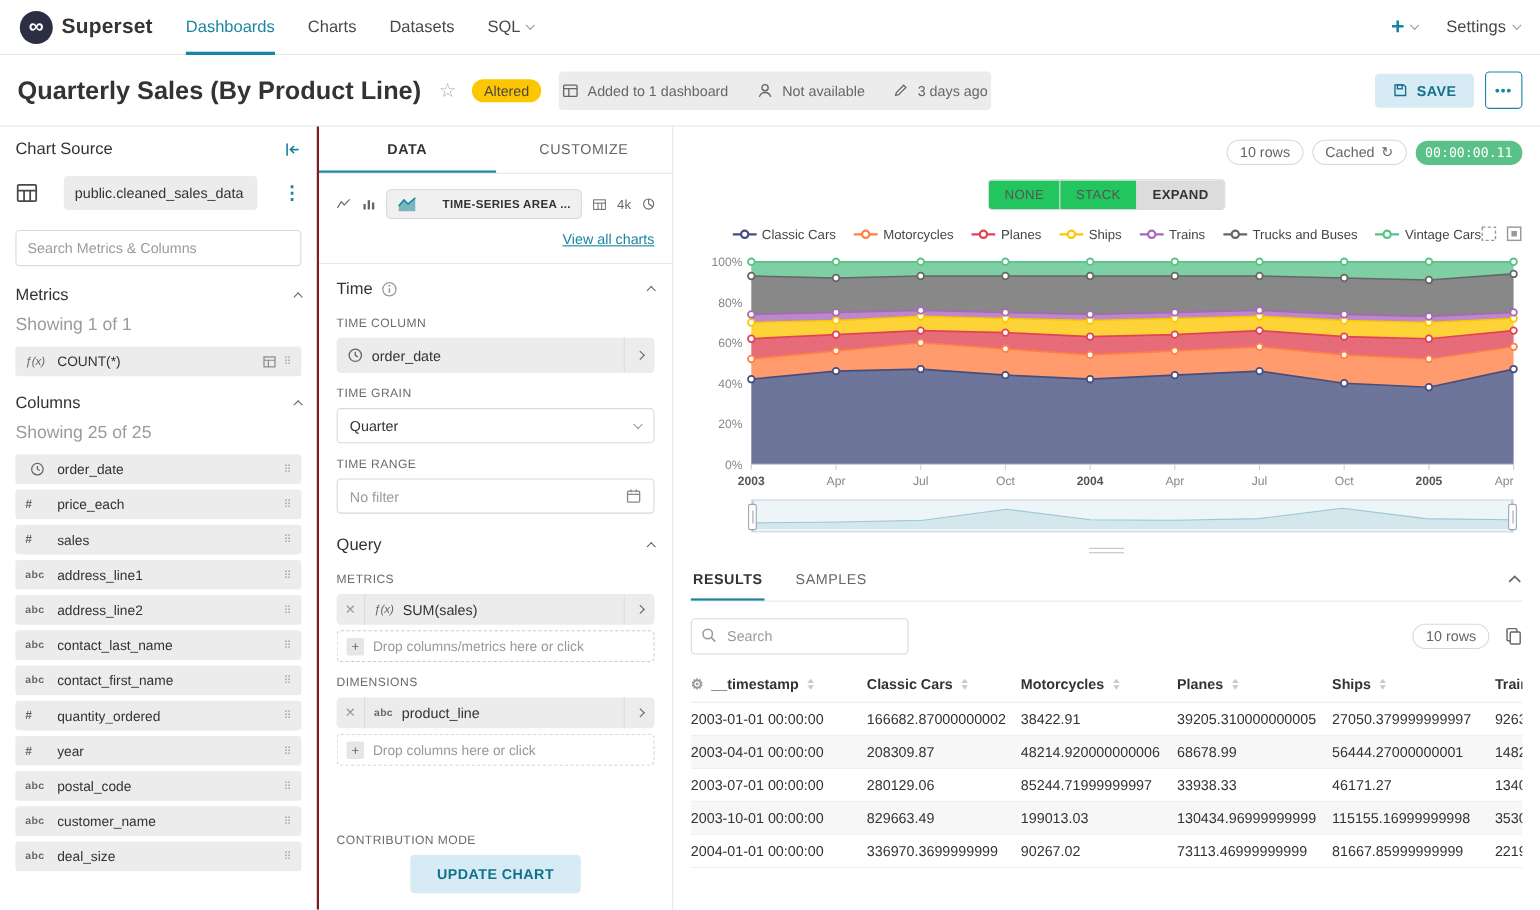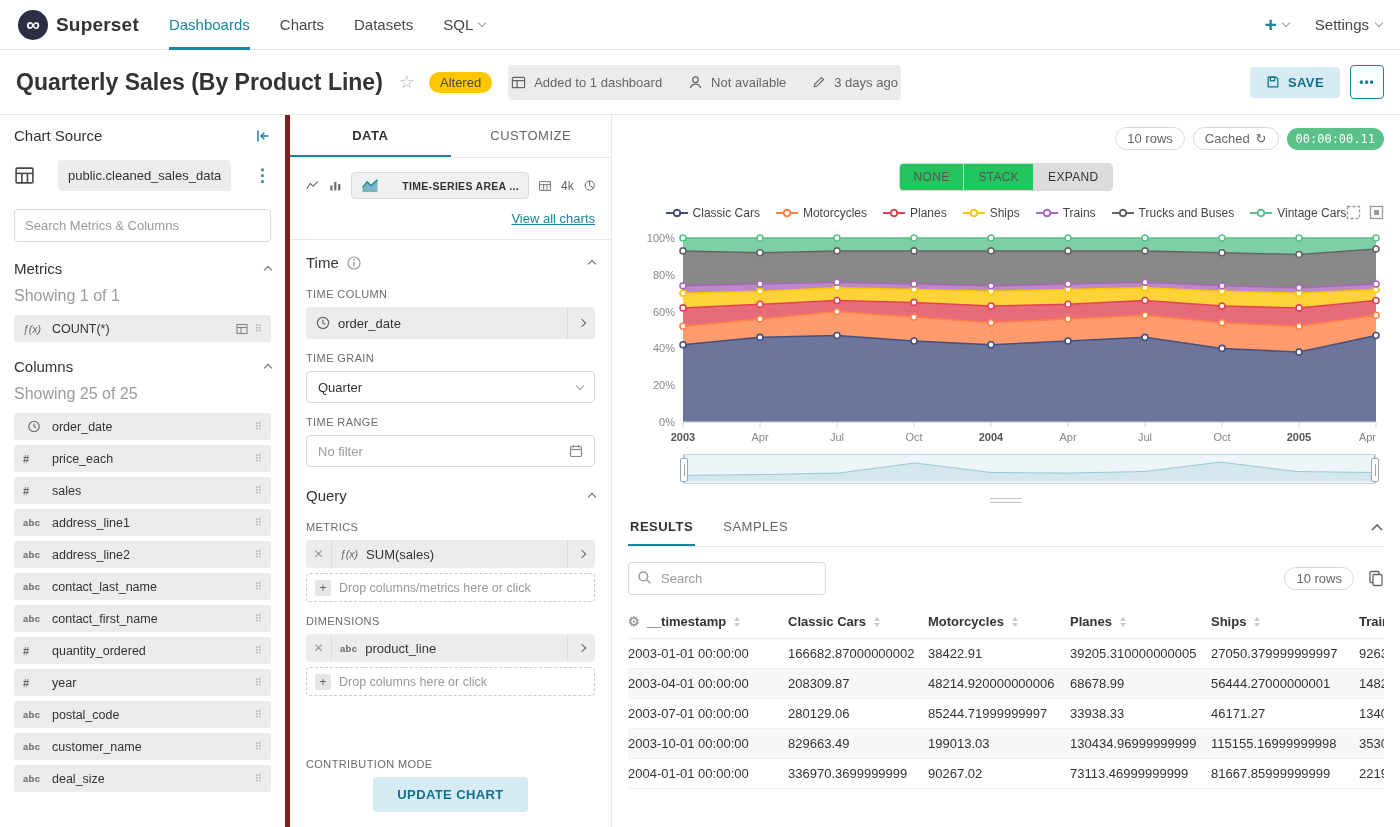--- a/index.html
+++ b/index.html
@@ -40,21 +40,21 @@
   .info-item { display:flex; align-items:center; gap:8px; white-space:nowrap; }
   .header-actions { margin-left:auto; display:flex; align-items:center; gap:10px; }
   .save-btn { display:flex; align-items:center; gap:8px; background:#d6ebf3; color:#11708e;
     border:none; border-radius:4px; padding:8px 16px; font-size:13px; font-weight:bold;
     letter-spacing:.4px; cursor:pointer; font-family:inherit; }
   .more-btn { width:34px; height:34px; border:1px solid #1a85a0; border-radius:4px; background:#fff;
     color:#1a85a0; font-size:12px; font-weight:bold; letter-spacing:1px; cursor:pointer; }
 
   
   .main { flex:1; display:flex; border-top:1px solid #e8e8e8; min-height:0; }
-  .left-panel { width:290px; flex:0 0 290px; border-right:5px solid #7f1d1d;
+  .left-panel { width:290px; flex:0 0 290px; border-right:2px solid #7f1d1d;
     padding:12px 14px; overflow:hidden; }
   .mid-panel { width:322px; flex:0 0 322px; border-right:1px solid #e8e8e8;
     display:flex; flex-direction:column; min-height:0; }
   .right-panel { flex:1; display:flex; flex-direction:column; padding:12px 16px 0; min-width:0; overflow:hidden; }
 
   
   .cs-header { display:flex; align-items:center; justify-content:space-between; margin-bottom:16px; }
   .cs-title { font-size:15px; font-weight:500; color:#333; }
   .dataset-row { display:flex; align-items:center; gap:23px; margin-bottom:18px; }
   .dataset-pill { flex:1; background:#ececec; border-radius:4px; padding:8px 10px; font-size:13px;
@@ -118,21 +118,21 @@
   .chart-badges { display:flex; align-items:center; justify-content:flex-end; gap:8px; }
   .pill-badge { border:1px solid #d9d9d9; border-radius:14px; padding:3px 11px; font-size:13px;
     color:#666; background:#fff; display:flex; align-items:center; gap:6px; white-space:nowrap; }
   .timer-badge { background:#5ac189; color:#fff; border-radius:12px; padding:4px 9px; font-size:12px;
     font-family:"DejaVu Sans Mono",monospace; }
   .stack-control { margin:13px auto 0; display:flex; border:1px solid #d9d9d9; border-radius:4px;
     overflow:hidden; width:fit-content; }
   .seg { background:#22c55e; border:none; border-left:1px solid #d9d9d9; padding:6px 14px; font-size:12px;
     color:#555; cursor:pointer; font-family:inherit; letter-spacing:.3px; }
   .seg:first-child { border-left:none; }
-  .seg.selected { background:#dcdcdc; color:#333; font-weight:normal; }
+  .seg.selected { background:#dcdcdc; color:#333; font-weight:bold; }
   .legend-row { position:relative; display:flex; justify-content:center; align-items:center; gap:16px;
     margin-top:13px; height:18px; }
   .legend-item { display:flex; align-items:center; gap:5px; font-size:12px; color:#454545; cursor:pointer; }
   .legend-tools { position:absolute; right:0; top:1px; display:flex; gap:8px; }
   #main-chart { display:block; margin-top:4px; }
   #main-chart text.ax { font-size:11px; fill:#878787; font-family:"Liberation Sans",sans-serif; }
   #main-chart text.ax.year { font-weight:bold; fill:#555; }
   .brush { position:relative; margin:6px 0 0 55px; width:693px; height:30px;
     border:1px solid #ccd6e0; background:#fff; }
   .brush-sel { position:absolute; inset:0; background:rgba(26,133,160,0.08);

